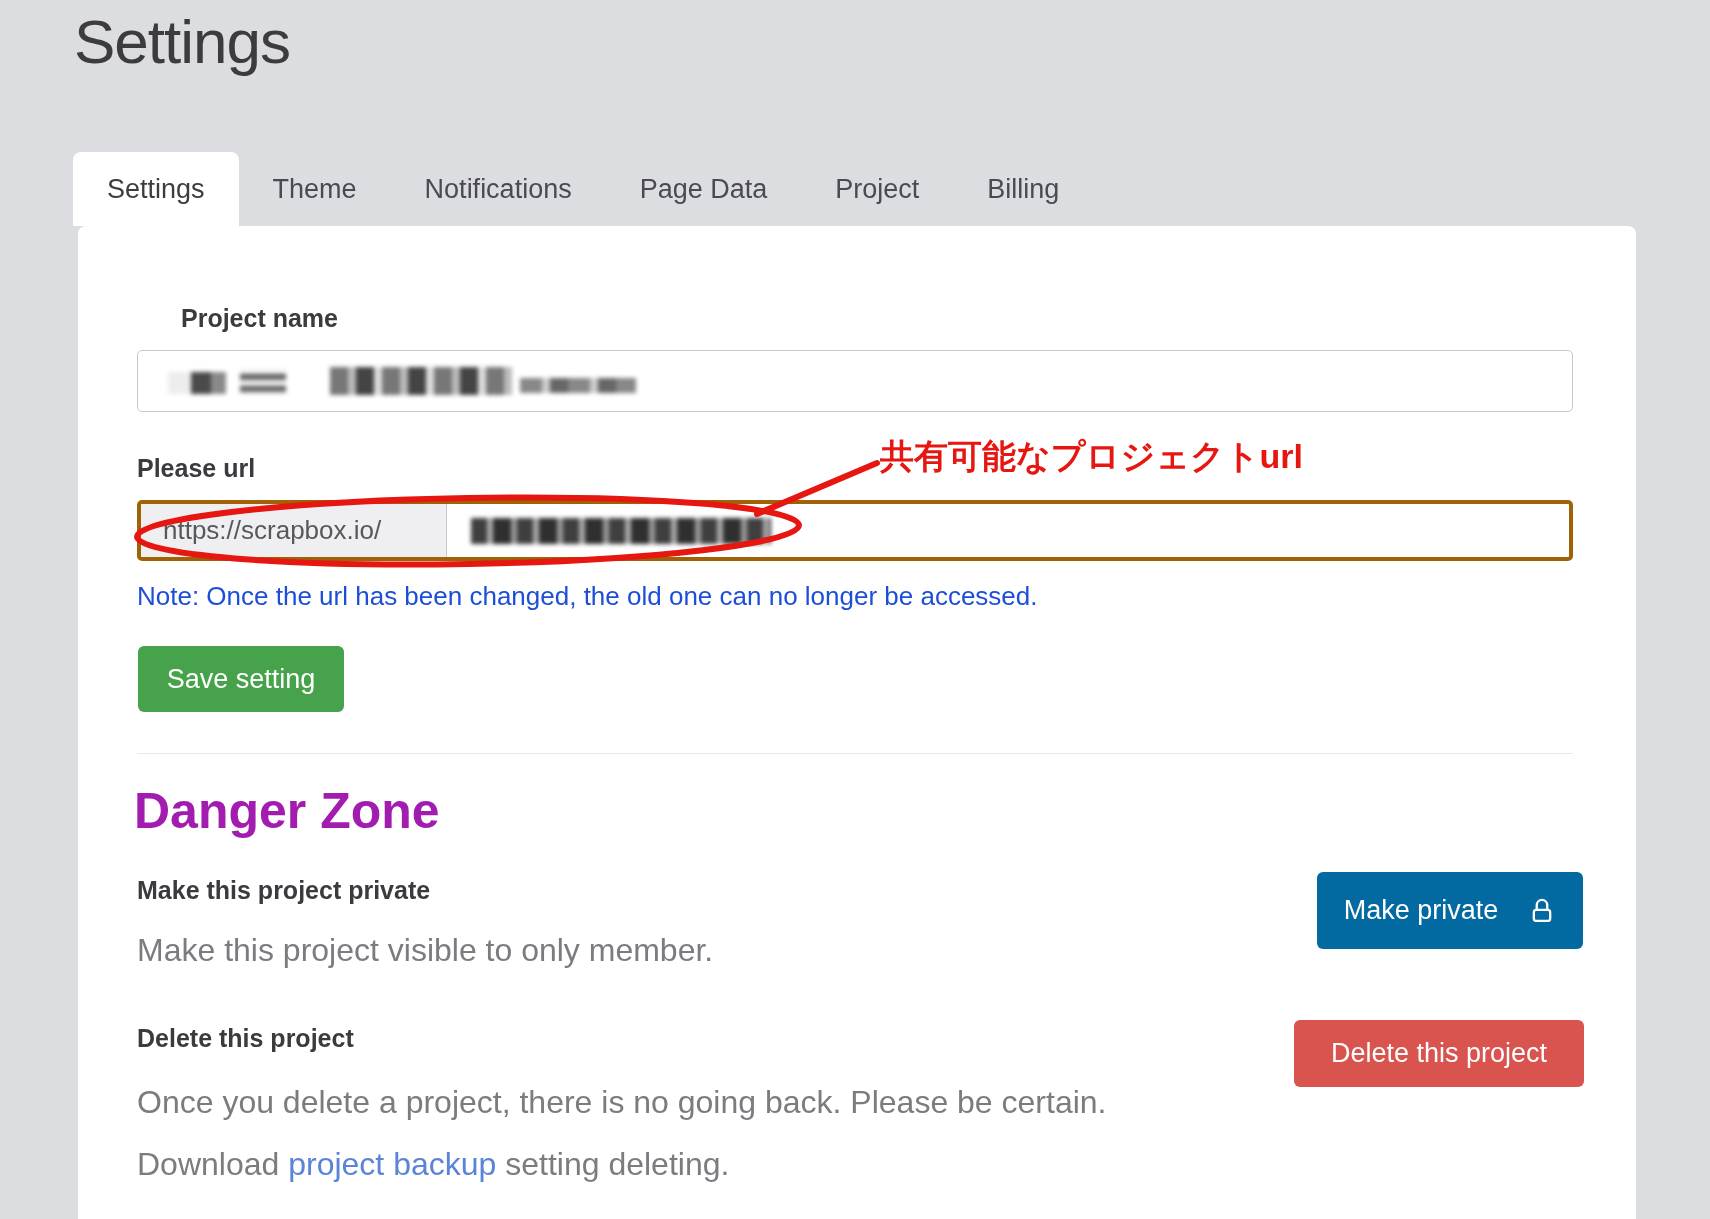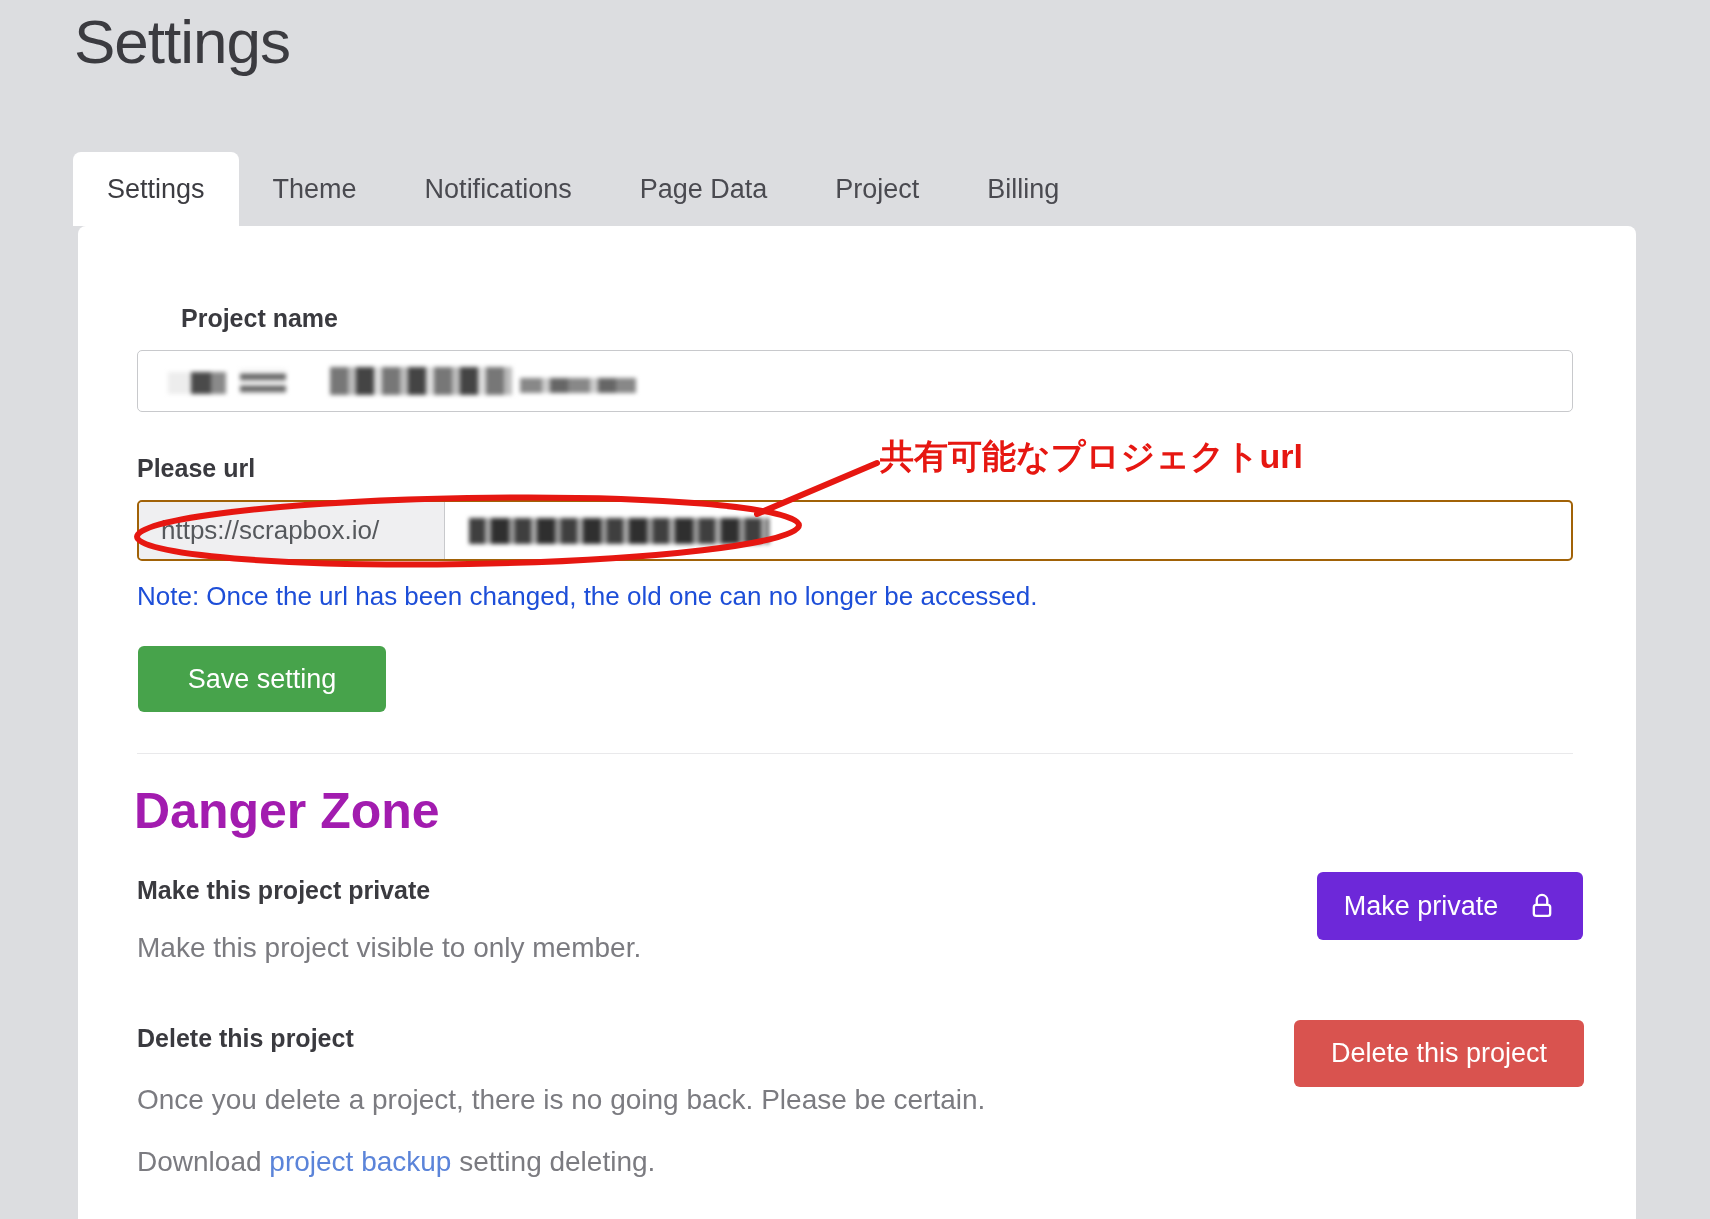--- a/index.html
+++ b/index.html
@@ -33,21 +33,21 @@
     position:absolute; left:59px;
     font-size:25px; font-weight:700; color:#3a3a3f;
   }
   .text-input {
     position:absolute; left:59px; width:1436px; height:62px;
     background:#fff; border:1px solid #c8c9cc; border-radius:5px;
     display:flex; align-items:center; padding-left:30px;
   }
   .url-group {
     position:absolute; left:59px; top:274px; width:1436px; height:61px;
-    border:2px solid #a16207; border-radius:5px;
+    border:4px solid #a16207; border-radius:5px;
     display:flex; align-items:stretch; background:#fff;
   }
   .url-addon {
     width:306px; background:#efeff1; border-right:1px solid #c8c9cc;
     border-radius:4px 0 0 4px; display:flex; align-items:center;
     padding-left:22px; font-size:26px; color:#55585c;
   }
   .url-input {
     flex:1; display:flex; align-items:center; padding-left:24px;
     border-radius:0 4px 4px 0;
@@ -65,37 +65,37 @@
     background:repeating-linear-gradient(90deg,#3f3f3f 0 16px,#aaa 16px 22px,#2f2f2f 22px 40px,#999 40px 46px); }
   .note-text {
     position:absolute; left:59px; top:355px; font-size:26px; color:#1d4ed8;
   }
   .btn {
     display:flex; align-items:center; justify-content:center;
     color:#fff; border:none; border-radius:6px; cursor:pointer;
     font-family:"Liberation Sans", sans-serif;
   }
   .btn-save {
-    position:absolute; left:60px; top:420px; width:248px; height:66px;
+    position:absolute; left:60px; top:420px; width:206px; height:66px;
     background:#47a34b; font-size:27px;
   }
   .divider {
     position:absolute; left:59px; top:527px; width:1436px; height:1px;
     background:#e9e9eb;
   }
   .danger-heading {
     position:absolute; left:56px; top:556px;
     font-size:50px; font-weight:700; color:#a21caf;
   }
   .sub-text {
-    position:absolute; left:59px; font-size:28px; color:#7b7b80;
+    position:absolute; left:59px; font-size:32px; color:#7b7b80;
   }
   .btn-private {
-    position:absolute; left:1239px; top:646px; width:266px; height:68px;
-    background:#6d28d9; font-size:27px; gap:30px;
+    position:absolute; left:1239px; top:646px; width:266px; height:77px;
+    background:#0369a1; font-size:27px; gap:30px;
   }
   .btn-delete {
     position:absolute; left:1216px; top:794px; width:290px; height:67px;
     background:#d9534f; font-size:27px;
   }
   .link { color:#5b84d9; cursor:pointer; }
   .annotation-overlay {
     position:absolute; left:0; top:0; width:1710px; height:1219px;
     pointer-events:none; z-index:5;
   }

